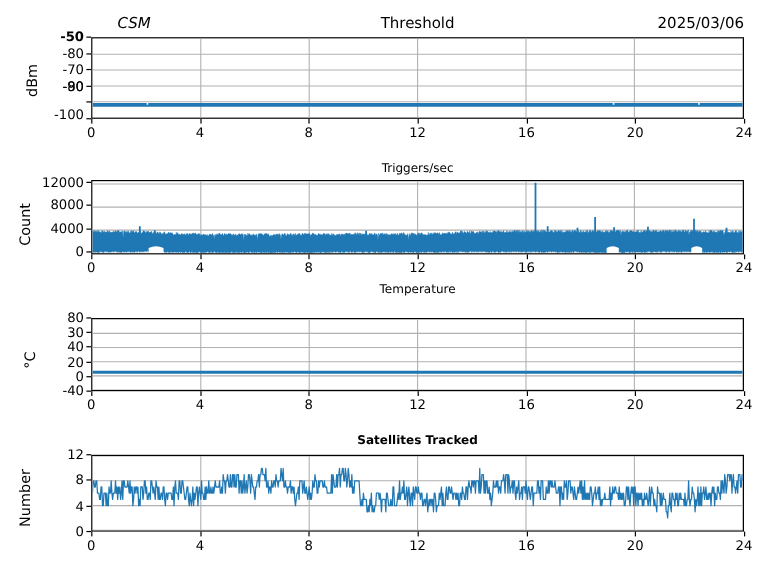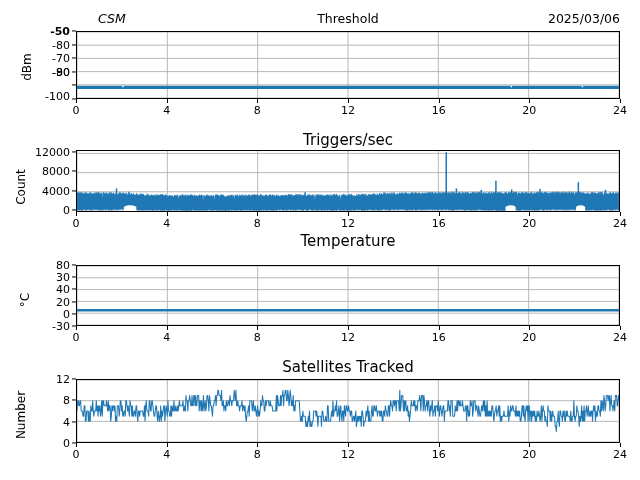--- a/index.html
+++ b/index.html
@@ -45,21 +45,21 @@
     position: absolute;
     left: 0;
     width: 640px;
   }
   .panel-title {
     position: absolute;
     left: 76px;
     width: 544px;
     top: 0px;
     text-align: center;
-    font-size: 15px;
+    font-size: 10px;
     line-height: 15px;
     color: #000000;
   }
   .axes {
     position: absolute;
     left: 76px;
     width: 544px;
     border: 1.1px solid #000000;
     box-sizing: border-box;
     background: #ffffff;
@@ -292,21 +292,21 @@
     <div class="panel-title" style="top:234px;">Temperature</div>
 
     <div class="ylabel" style="left:-5px; top:293px; width:60px;">°C</div>
 
     <div class="yticks" style="top:0;">
       <span class="ytick" style="top:265px;">80</span>
       <span class="ytick" style="top:277.2px;">30</span>
       <span class="ytick" style="top:289.4px;">40</span>
       <span class="ytick" style="top:301.6px;">20</span>
       <span class="ytick" style="top:313.8px;">0</span>
-      <span class="ytick" style="top:326px;">-30</span>
+      <span class="ytick" style="top:326px;">-40</span>
     </div>
     <div class="ytickmarks">
       <span class="ytickmark" style="top:265px;"></span>
       <span class="ytickmark" style="top:277.2px;"></span>
       <span class="ytickmark" style="top:289.4px;"></span>
       <span class="ytickmark" style="top:301.6px;"></span>
       <span class="ytickmark" style="top:313.8px;"></span>
       <span class="ytickmark" style="top:326px;"></span>
     </div>
 
@@ -343,21 +343,21 @@
         <span class="xtick" style="left: 90.6667px;">4</span>
         <span class="xtick" style="left: 181.333px;">8</span>
         <span class="xtick" style="left: 272px;">12</span>
         <span class="xtick" style="left: 362.667px;">16</span>
         <span class="xtick" style="left: 453.333px;">20</span>
         <span class="xtick" style="left: 544px;">24</span>
       </div>
   </div>
 
   <div class="panel" style="top:0px;">
-    <div class="panel-title" style="top:360px;">Satellites Tracked</div>
+    <div class="panel-title" style="top:360px;font-weight:bold;">Satellites Tracked</div>
 
     <div class="ylabel" style="left:-9px; top:408px; width:60px;">Number</div>
 
     <div class="yticks" style="top:0;">
       <span class="ytick" style="top:379px;">12</span>
       <span class="ytick" style="top:400.3px;">8</span>
       <span class="ytick" style="top:421.6px;">4</span>
       <span class="ytick" style="top:442.9px;">0</span>
     </div>
     <div class="ytickmarks">

